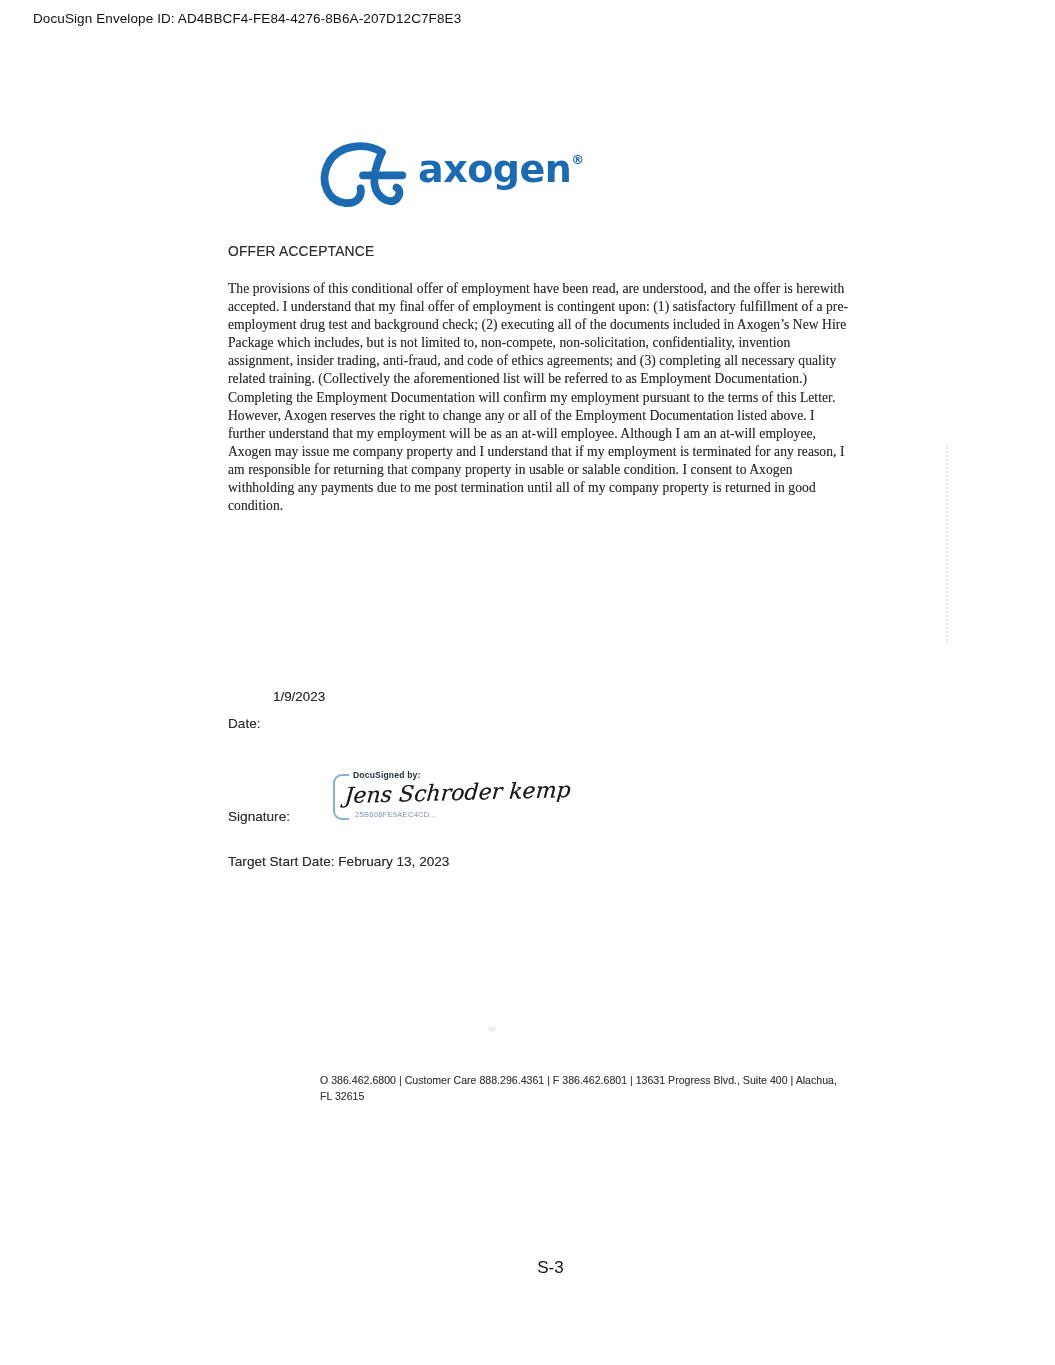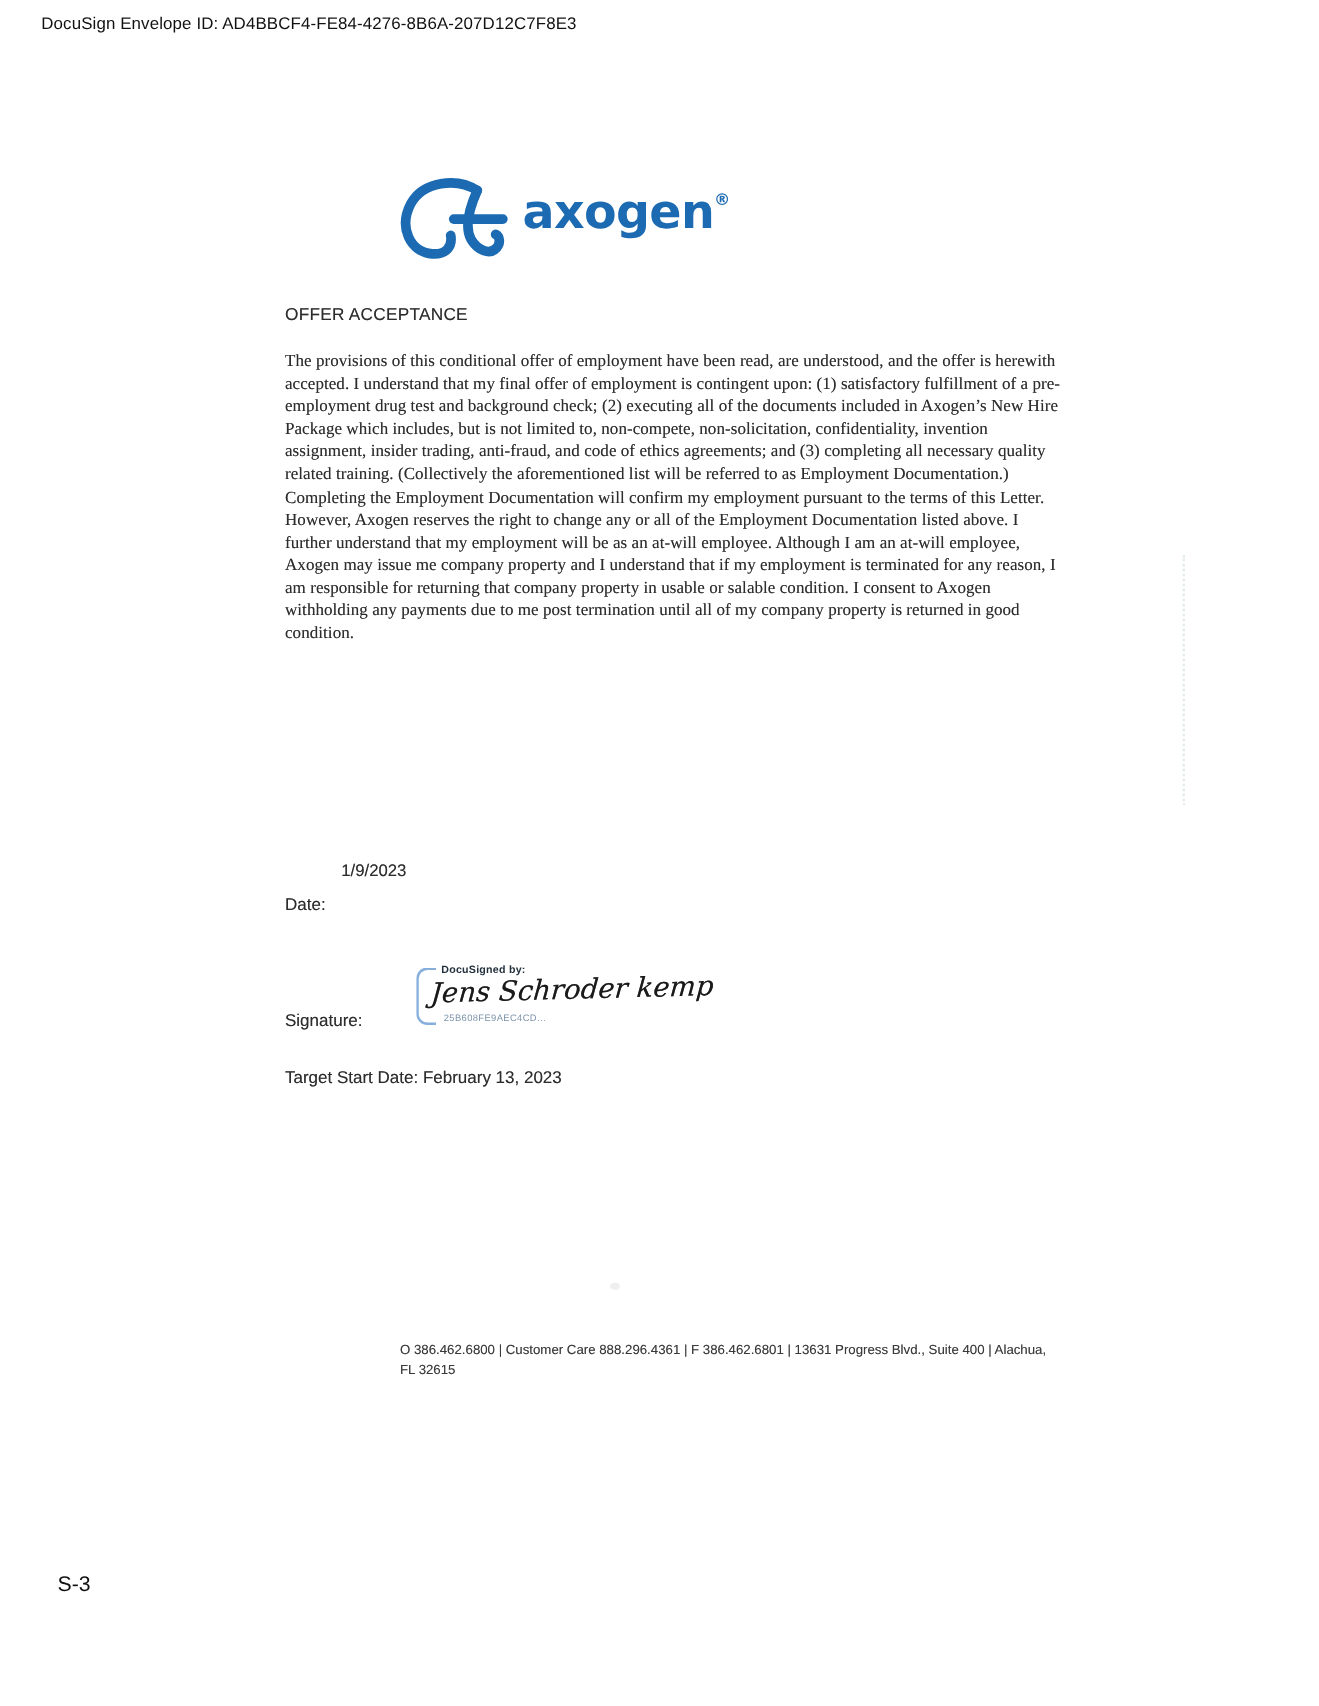--- a/index.html
+++ b/index.html
@@ -110,21 +110,21 @@
     width: 524px;
     font-size: 10.6px;
     line-height: 15.5px;
     color: #3a3a3a;
     text-shadow: 0 0 0.4px rgba(80,80,80,0.5);
   }
   .page-number {
     position: absolute;
     left: 0; top: 1258px;
     width: 100%;
-    text-align: left;
+    text-align: center;
     font-size: 17px;
     color: #111111;
     padding-left: 46px;
   }
   
   .scan-artifact {
     position: absolute;
     left: 946px; top: 444px;
     height: 200px; width: 0;
     border-left: 2px dotted rgba(190, 214, 203, 0.45);

